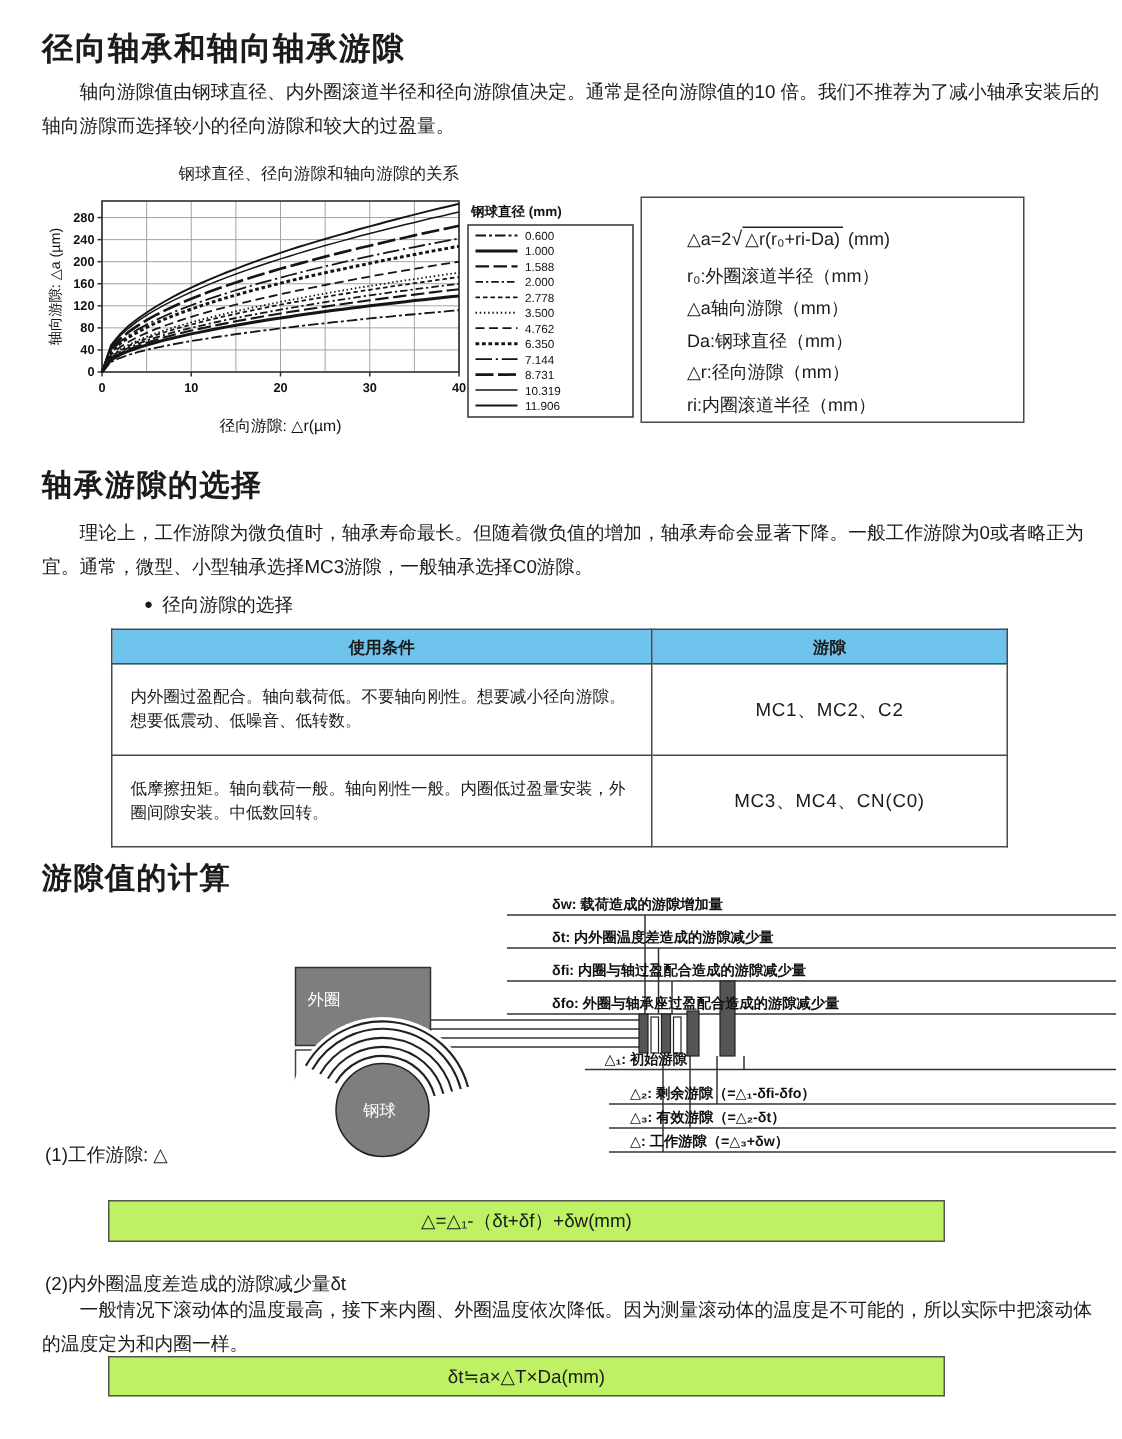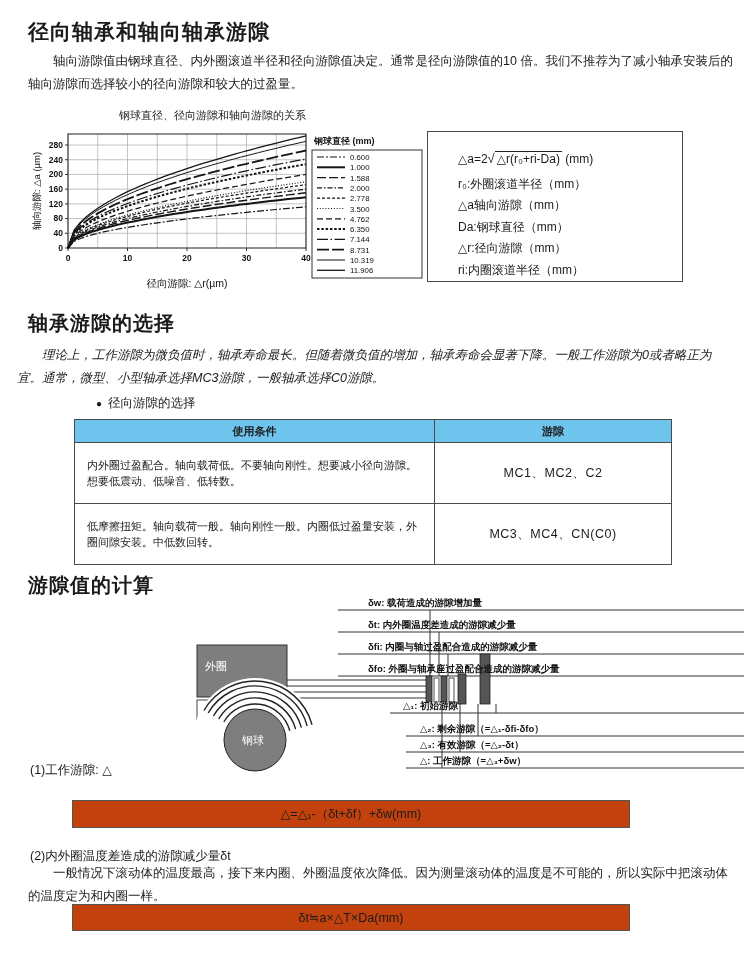--- a/index.html
+++ b/index.html
@@ -14,21 +14,21 @@
   .fbox .main{margin-bottom:3px;white-space:nowrap;}
   .radicand{border-top:1.2px solid #222;padding:0 2px;}
   .rad{font-size:13px;}
   .bullet-row{font-size:12.5px;display:flex;align-items:center;gap:6px;}
   .bullet-dot{font-size:10px;line-height:1;}
   table.sel{border-collapse:collapse;table-layout:fixed;width:597px;font-size:11px;}
   table.sel th{background:#6EC4EC;font-weight:bold;font-size:11px;height:22px;border:1px solid #4a4a4a;padding:0;}
   table.sel td{border:1px solid #4a4a4a;vertical-align:middle;}
   td.cond{padding:14px 12px;line-height:16px;}
   td.clr{text-align:center;font-size:12.5px;letter-spacing:0.5px;}
-  .strip{border:1.2px solid #555;box-sizing:border-box;display:flex;align-items:center;justify-content:center;font-size:12.5px;background:#c2410c;}
+  .strip{border:1.2px solid #555;box-sizing:border-box;display:flex;align-items:center;justify-content:center;font-size:12.5px;background:#bef264;}
   .subt{font-size:12.5px;}
   svg{display:block;}
   svg text{font-family:"Liberation Sans","DejaVu Sans",sans-serif;}
 </style>
 </head>
 <body>
 
 <div class="page">
 
   <div class="abs h1" style="left:28px;top:18px;">径向轴承和轴向轴承游隙</div>
@@ -124,21 +124,21 @@
   <div class="abs fbox" style="left:427px;top:131px;width:256px;height:151px;">
     <div class="main"><span>△a=2</span><span class="rad">√</span><span class="radicand">△r(r₀+ri-Da)</span><span> (mm)</span></div>
     <div>r₀:外圈滚道半径（mm）</div>
     <div>△a轴向游隙（mm）</div>
     <div>Da:钢球直径（mm）</div>
     <div>△r:径向游隙（mm）</div>
     <div>ri:内圈滚道半径（mm）</div>
   </div>
 
   <div class="abs h2" style="left:28px;top:310px;">轴承游隙的选择</div>
-  <div class="abs body-text" style="left:17px;top:344px;width:708px;font-style:italic;">理论上，工作游隙为微负值时，轴承寿命最长。但随着微负值的增加，轴承寿命会显著下降。一般工作游隙为0或者略正为宜。通常，微型、小型轴承选择MC3游隙，一般轴承选择C0游隙。</div>
+  <div class="abs body-text" style="left:28px;top:344px;width:708px;">理论上，工作游隙为微负值时，轴承寿命最长。但随着微负值的增加，轴承寿命会显著下降。一般工作游隙为0或者略正为宜。通常，微型、小型轴承选择MC3游隙，一般轴承选择C0游隙。</div>
   <div class="abs bullet-row" style="left:96px;top:395px;">
     <span class="bullet-dot">●</span>
     <span>径向游隙的选择</span>
   </div>
 
   <table class="sel abs" style="left:74px;top:419px;">
     <colgroup>
         <col style="width:360px">
         <col style="width:237px">
       </colgroup>

